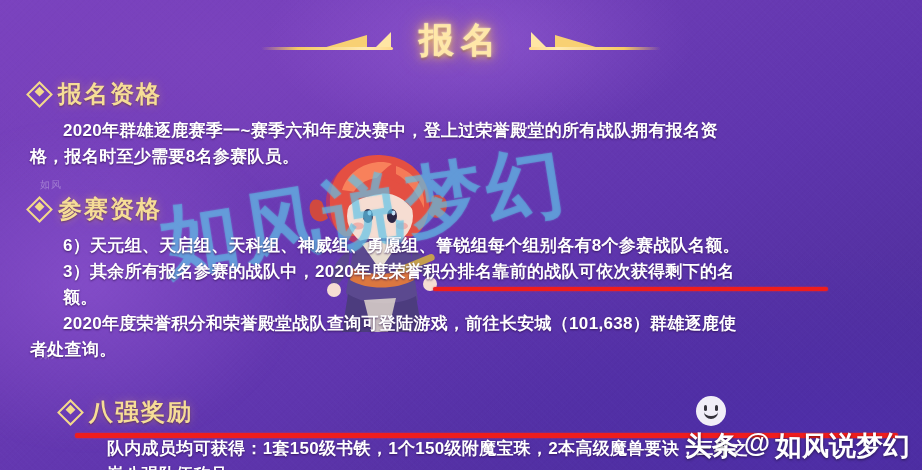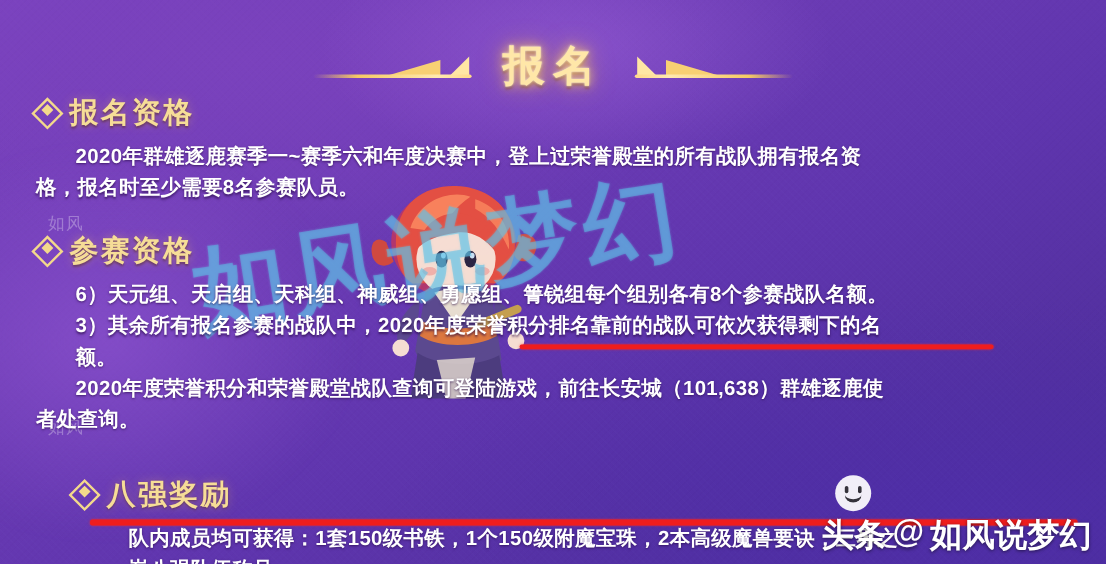--- a/index.html
+++ b/index.html
@@ -43,21 +43,21 @@
   .bg-glow-top {
     position: absolute;
     left: 270px; top: -60px;
     width: 420px; height: 200px;
     background: radial-gradient(ellipse at center, rgba(170,110,230,.40) 0%, rgba(170,110,230,0) 72%);
   }
 
   
   .title-wrap {
     position: absolute;
-    left: 0; right: 0; top: 27px;
+    left: 0; right: 0; top: 12px;
     display: flex;
     align-items: center;
     justify-content: center;
     gap: 22px;
     height: 56px;
   }
   .title-text {
     font-size: 35px;
     font-weight: bold;
     letter-spacing: 7px;
@@ -131,21 +131,21 @@
     font-weight: bold;
     letter-spacing: 4px;
     color: rgba(86,190,230,.50);
     transform: rotate(-9deg);
     white-space: nowrap;
     text-shadow: 0 0 2px rgba(120,210,240,.4);
     pointer-events: none;
   }
   .wm-corner {
     position: absolute;
-    font-size: 14px;
+    font-size: 10px;
     color: rgba(255,255,255,.30);
     letter-spacing: 1px;
     pointer-events: none;
   }
   .wm-corner.c1 { left: 40px;  top: 178px; }
   .wm-corner.c2 { left: 40px;  top: 348px; }
 
   
   .wm-br {
     position: absolute;

